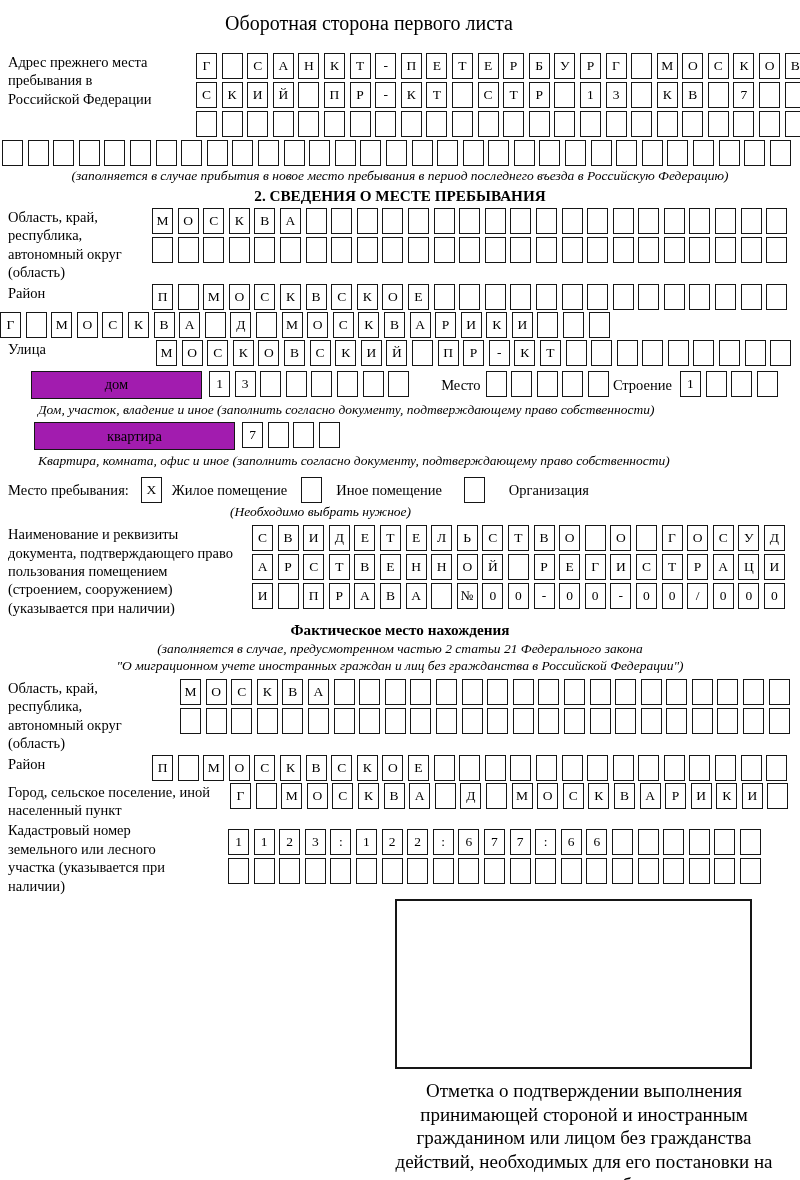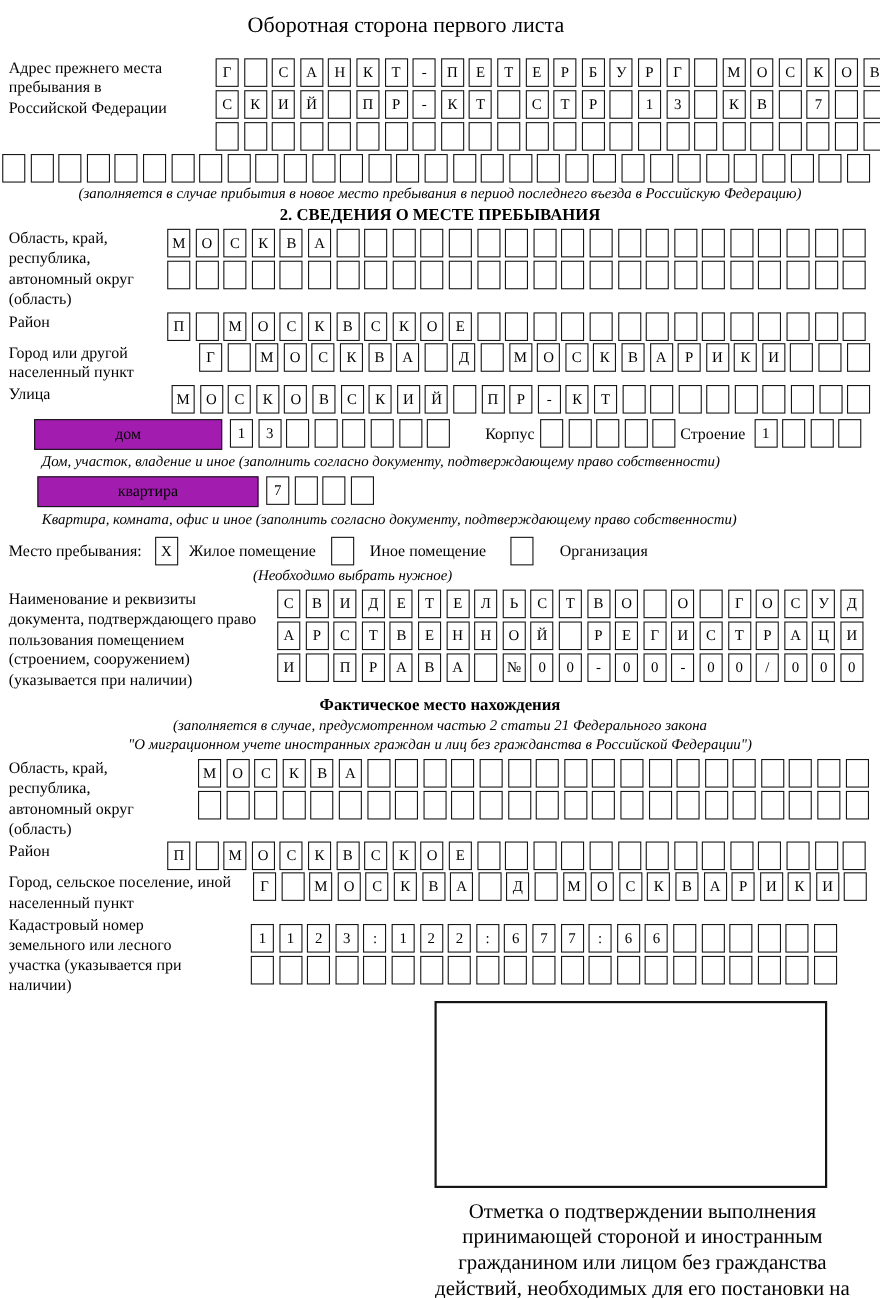--- a/index.html
+++ b/index.html
@@ -241,21 +241,20 @@
         <span class="cbox"></span>
         <span class="cbox"></span>
         <span class="cbox"></span>
         <span class="cbox"></span>
         <span class="cbox"></span>
         <span class="cbox"></span>
       </div>
   </div>
 
   <div class="frow mt2">
-    <div class="flabel" style="width:181px;">Город или другой населенный пункт</div>
     <div class="boxrow">
         <span class="cbox">Г</span>
         <span class="cbox"></span>
         <span class="cbox">М</span>
         <span class="cbox">О</span>
         <span class="cbox">С</span>
         <span class="cbox">К</span>
         <span class="cbox">В</span>
         <span class="cbox">А</span>
         <span class="cbox"></span>
@@ -313,21 +312,21 @@
     <div class="boxrow" style="margin-left:7px;">
         <span class="cbox">1</span>
         <span class="cbox">3</span>
         <span class="cbox"></span>
         <span class="cbox"></span>
         <span class="cbox"></span>
         <span class="cbox"></span>
         <span class="cbox"></span>
         <span class="cbox"></span>
       </div>
-    <div class="inline-lbl" style="margin-left:32px;">Корпус</div>
+    <div class="inline-lbl" style="margin-left:32px;">Место</div>
     <div class="boxrow" style="margin-left:5px;">
         <span class="cbox"></span>
         <span class="cbox"></span>
         <span class="cbox"></span>
         <span class="cbox"></span>
         <span class="cbox"></span>
       </div>
     <div class="inline-lbl" style="margin-left:4px;">Строение</div>
     <div class="boxrow" style="margin-left:8px;">
         <span class="cbox">1</span>

